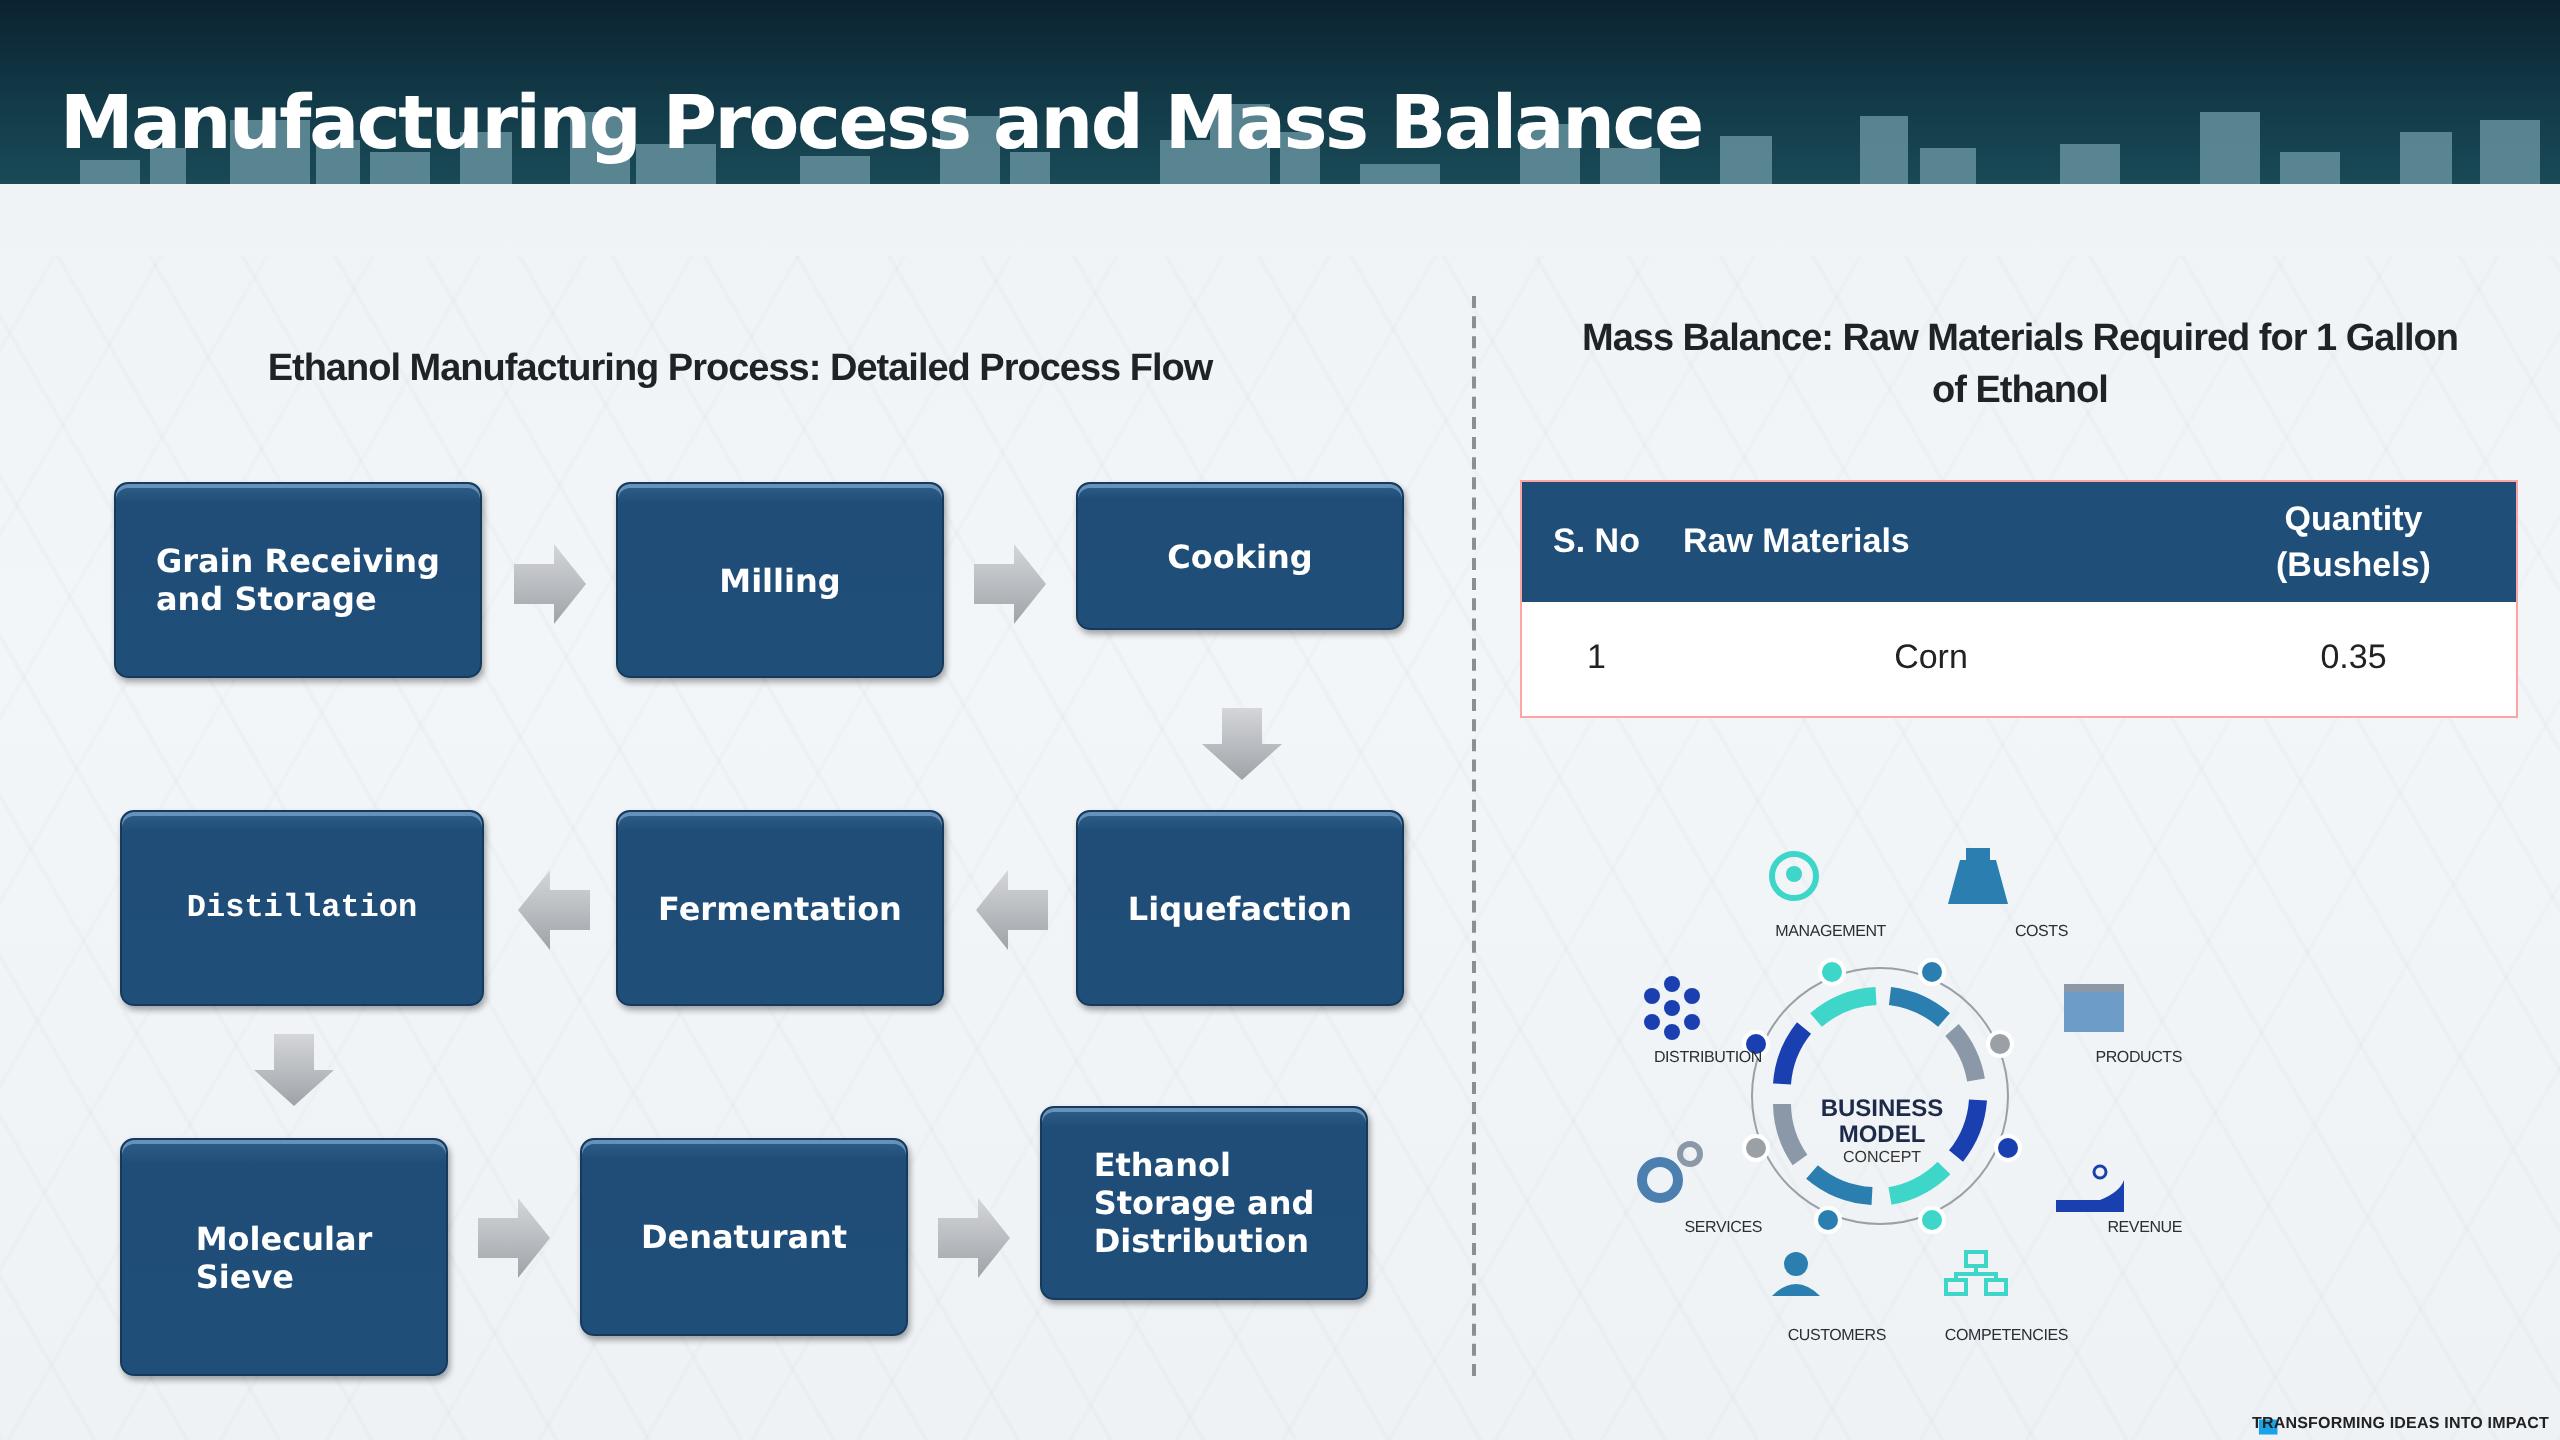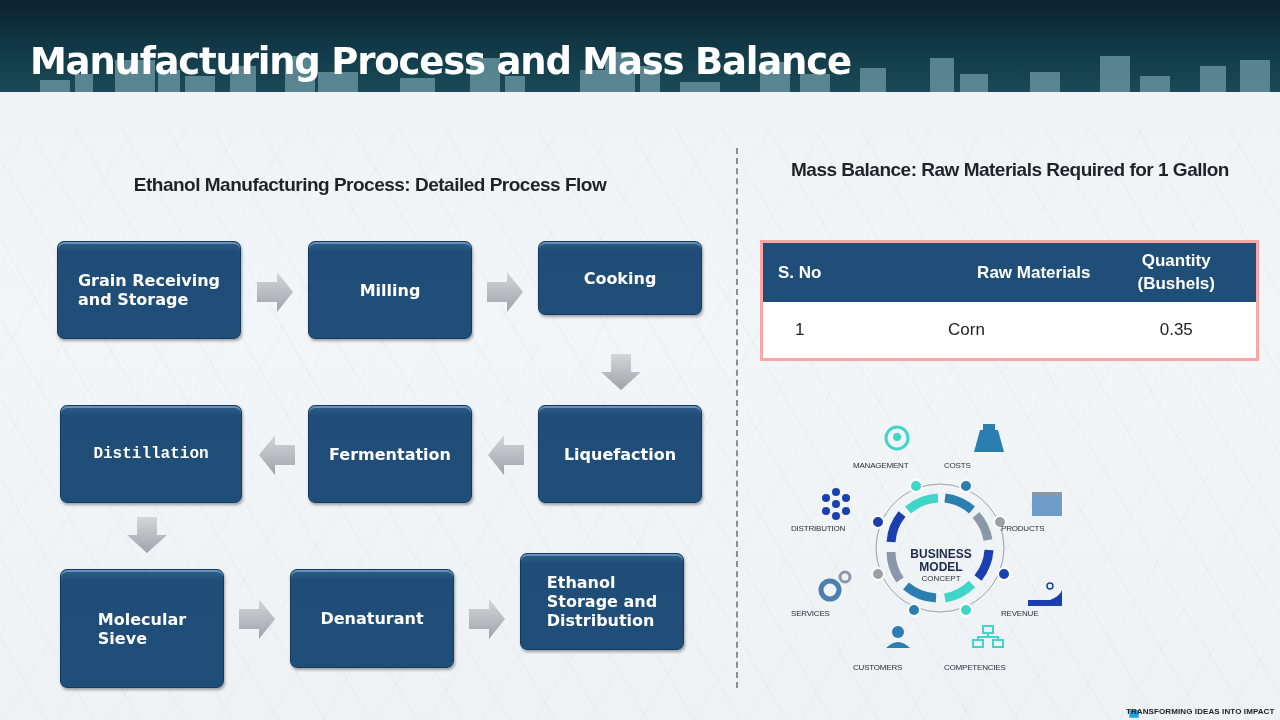--- a/index.html
+++ b/index.html
@@ -54,33 +54,33 @@
     display: flex; align-items: center; justify-content: center; text-align: left;
     line-height: 19px; padding: 0 8px;
   }
   .box span { display: block; }
   .arrow { position: absolute; }
 
   
   .mass-table {
     position: absolute; left: 760px; top: 240px; width: 499px;
     border-collapse: collapse; background: #ffffff;
-    border: 3px solid #fca5a5;
+    border: 1px solid #fca5a5;
   }
   .mass-table th {
     background: #1f4e79; color: #ffffff; font-weight: bold; font-size: 17px;
     height: 60px; line-height: 23px; padding: 0 6px;
   }
   .mass-table td {
     color: #222; font-size: 17px; height: 58px; text-align: center; background: #ffffff;
   }
 
   
   .bm { position: absolute; left: 800px; top: 410px; width: 280px; height: 270px; }
-  .bm-label { position: absolute; font-size: 8px; color: #2a2f36; text-align: left; width: 90px; letter-spacing: -0.2px; }
+  .bm-label { position: absolute; font-size: 8px; color: #2a2f36; text-align: right; width: 90px; letter-spacing: -0.2px; }
 
   
   .logo { position: absolute; left: 1120px; top: 652px; width: 160px; height: 68px; }
   .logo .word {
     position: absolute; left: 5px; top: 2px; font-size: 53px; font-weight: bold; color: #1aa3e8;
     font-family: "DejaVu Sans", sans-serif; letter-spacing: -1px; margin-top: 48px;
   }
   .logo .tag {
     position: absolute; left: 6px; top: 55px; font-size: 8px; font-weight: bold; color: #222;
     letter-spacing: 0.1px; white-space: nowrap;
@@ -192,27 +192,28 @@
   </svg>
 <svg class="arrow" style="left:239px;top:599px" width="36" height="40" viewBox="0 0 36 40">
     <polygon points="0,10 20,10 20,0 36,20 20,40 20,30 0,30" fill="url(#ga)"></polygon>
   </svg>
 <svg class="arrow" style="left:469px;top:599px" width="36" height="40" viewBox="0 0 36 40">
     <polygon points="0,10 20,10 20,0 36,20 20,40 20,30 0,30" fill="url(#ga)"></polygon>
   </svg>
 
 <div class="section-title mass-title">
   <div>Mass Balance: Raw Materials Required for 1 Gallon</div>
+  <div>of Ethanol</div>
 </div>
 
 <table class="mass-table">
   <thead>
     <tr>
       <th style="width:75px;text-align:center;">S. No</th>
-      <th style="width:260px;text-align:right;">Raw Materials</th>
+      <th style="width:260px;text-align:left;">Raw Materials</th>
       <th style="text-align:center;">
         <div>Quantity</div>
         <div>(Bushels)</div>
       </th>
     </tr>
   </thead>
   <tbody>
     <tr>
       <td style="text-align:center;padding-right:0;">1</td>
       <td>Corn</td>

